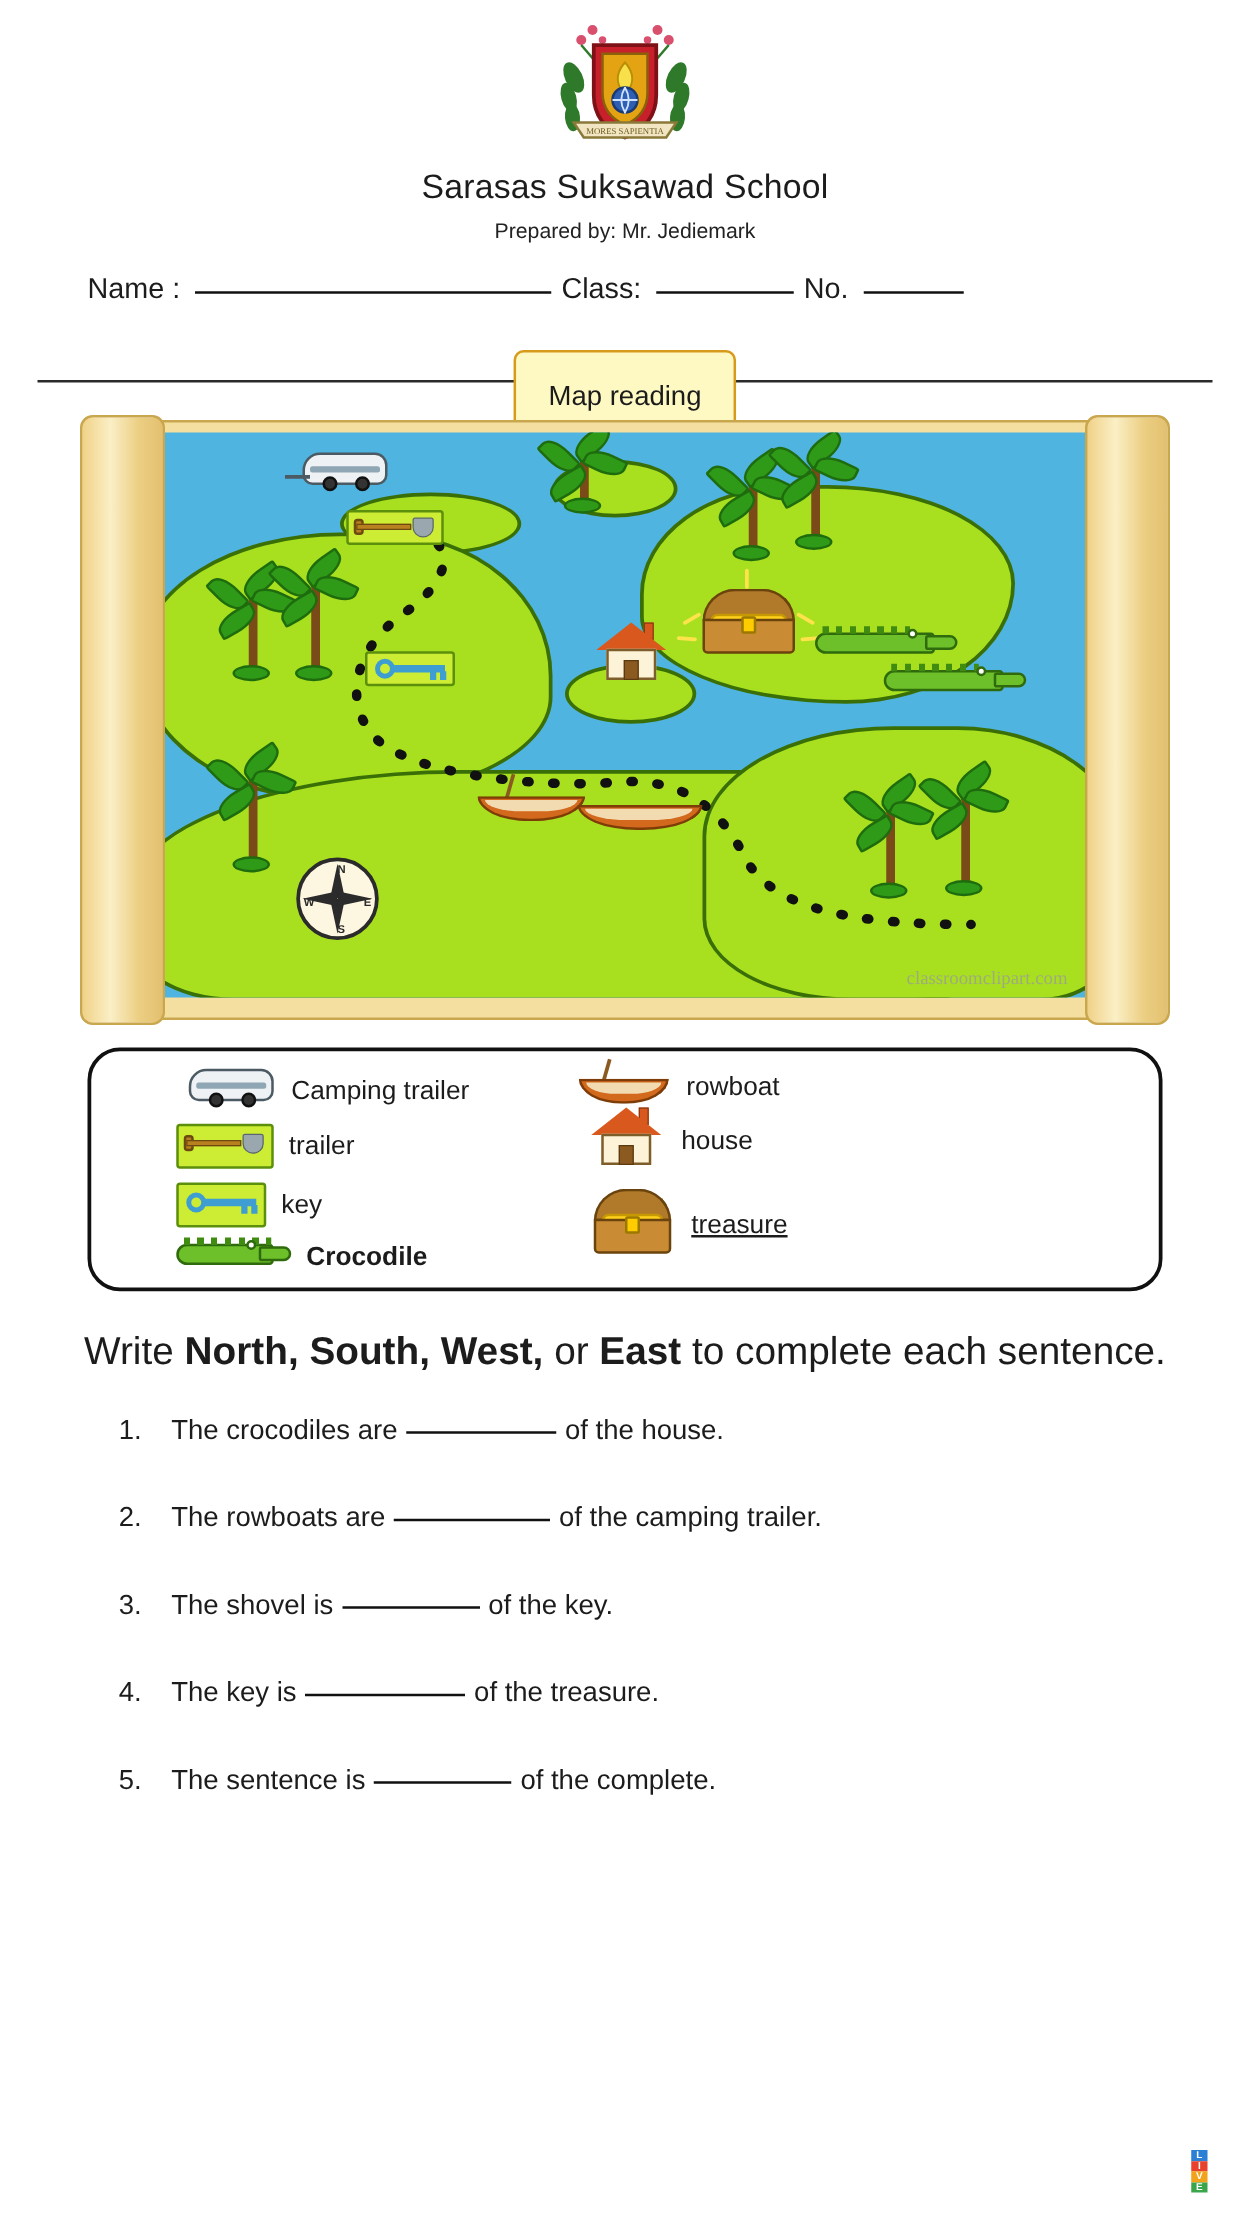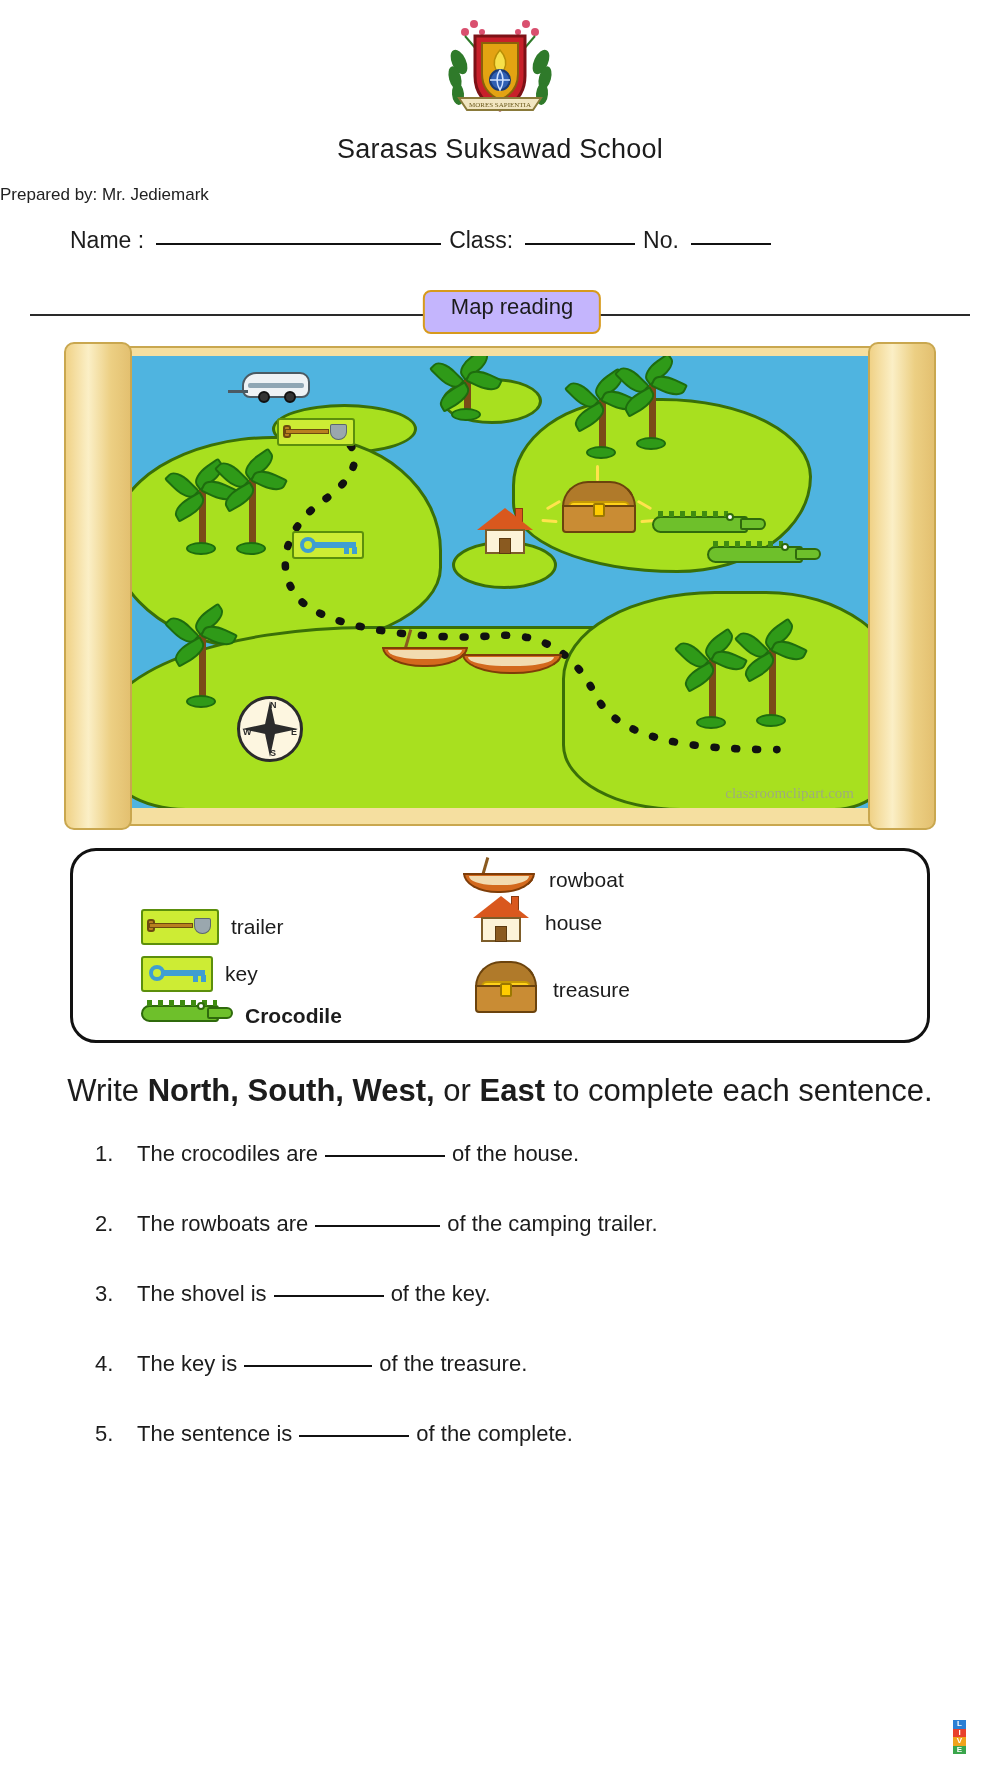--- a/index.html
+++ b/index.html
@@ -29,22 +29,23 @@
     height: 110px;
     position: relative;
   }
   .school-title {
     text-align: center;
     font-size: 27px;
     margin-top: 14px;
     letter-spacing: .2px;
   }
   .prepared-by {
+    text-align: center;
     font-size: 17px;
-    margin-top: 20px;
+    margin-top: 10px;
     color: #222;
   }
   .name-row {
     margin: 22px 60px 0 70px;
     font-size: 23px;
     display: flex;
     align-items: baseline;
     white-space: nowrap;
   }
   .name-row .lbl { margin-right: 4px; }
@@ -69,27 +70,26 @@
     position: absolute;
     left: 30px; right: 30px; top: 24px;
     height: 2px;
     background: #2a2a2a;
   }
   .pill {
     position: absolute;
     left: 50%;
     transform: translateX(-50%);
     top: 0;
-    background: #c4b5fd;
+    background: #fef9c3;
     border: 2px solid #d79a1c;
     border-radius: 8px;
-    padding: 2px 26px 12px;
+    padding: 22px 26px 12px;
     font-size: 22px;
     color: #1b1b1b;
-    margin-left: 12px;
   }
 
   
   .map-outer {
     margin: 8px 70px 0 70px;
     height: 480px;
     position: relative;
   }
   .scroll-paper {
     position: absolute;
@@ -675,20 +675,32 @@
       <div class="lbl" style="right:3px; top:28px;">E</div>
       <div class="lbl" style="left:3px; top:28px;">W</div>
     </div>
 
     <div class="watermark">classroomclipart.com</div>
   </div>
 </div>
 
 <div class="legend">
 
+  <div class="legend-item" style="left:78px; top:14px;">
+    <span>
+      <span style="display:inline-block;position:relative;width:70px;height:30px;">
+        <span class="trailer-body" style="position:absolute;left:0;top:0;">
+            <span class="stripe"></span>
+          <span class="trailer-wheel" style="left:14px;"></span>
+          <span class="trailer-wheel" style="left:40px;"></span>
+        </span>
+      </span>
+    </span>
+    <span class="lg-label">Camping trailer</span>
+  </div>
 
   <div class="legend-item" style="left:68px; top:58px;">
     <span class="tool-box">
       <span class="shovel-g" style="display:inline-block;"><span class="grip"></span><span class="handle"></span><span class="blade"></span></span>
     </span>
     <span class="lg-label">trailer</span>
   </div>
 
   <div class="legend-item" style="left:68px; top:105px;">
     <span class="tool-box">
@@ -732,21 +744,21 @@
           <span class="chimney"></span>
             <span class="roof"></span>
             <span class="walls"></span>
             <span class="door"></span>
         </span>
       </span>
     </span>
     <span class="lg-label">house</span>
   </div>
 
-  <div class="legend-item" style="left:402px; top:110px;">
+  <div class="legend-item" style="left:402px; top:110px;text-decoration:underline;">
     <span>
       <span style="display:inline-block;position:relative;width:66px;height:52px;">
         <span class="chest" style="position:absolute;left:0;top:0;width:62px;">
           <span class="lid" style="width:62px"></span>
           <span class="gold" style="width:50px"></span>
           <span class="base" style="width:62px"></span>
           <span class="lock" style="left:25px"></span>
         </span>
       </span>
     </span>

